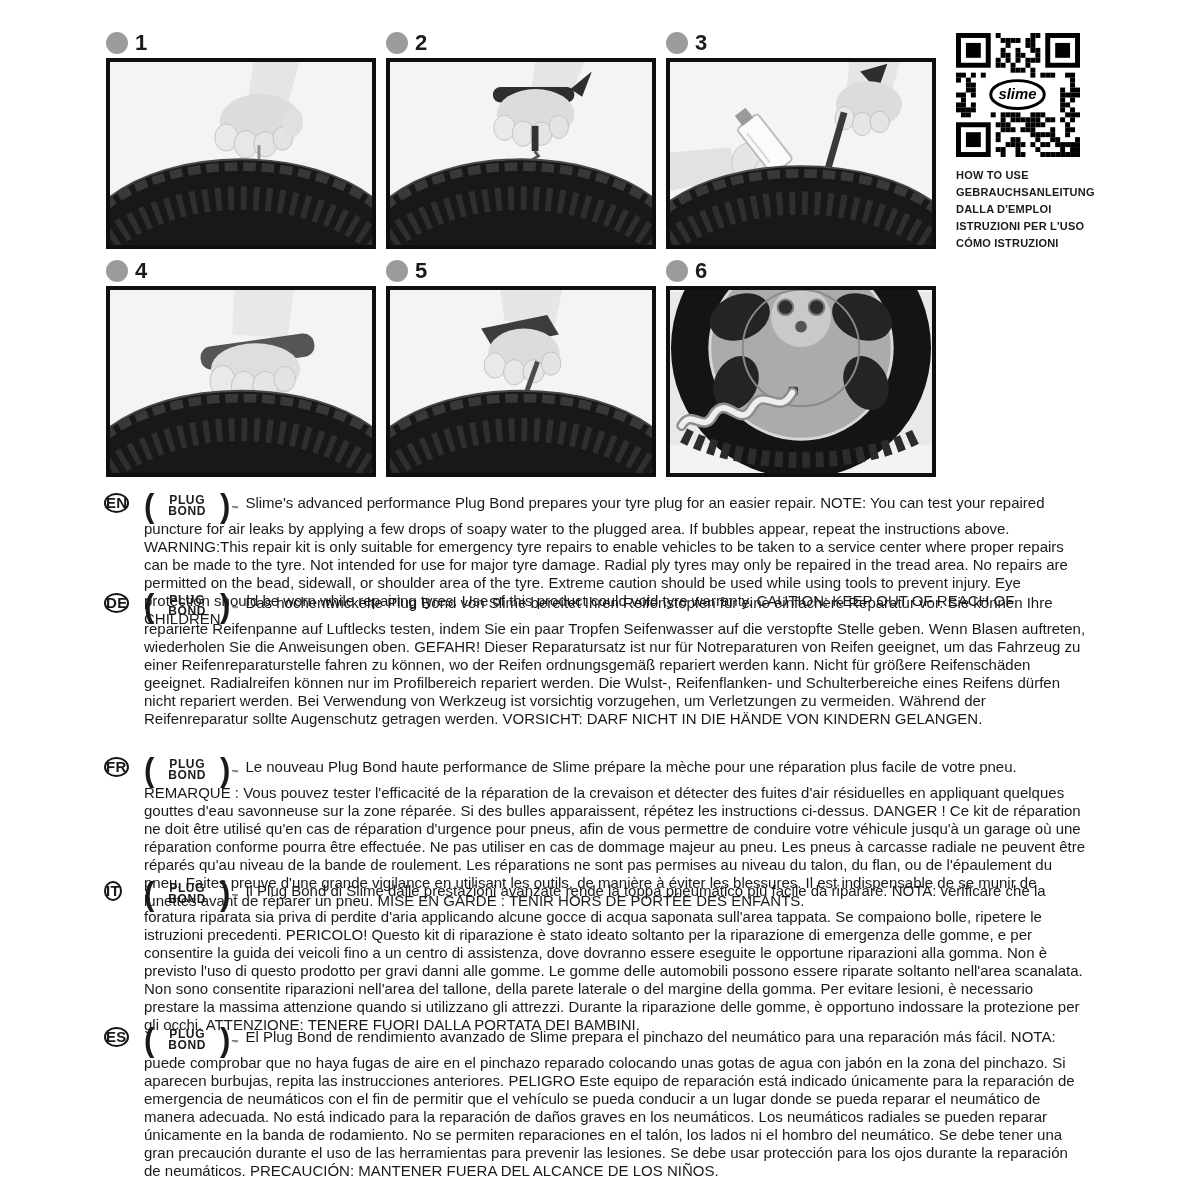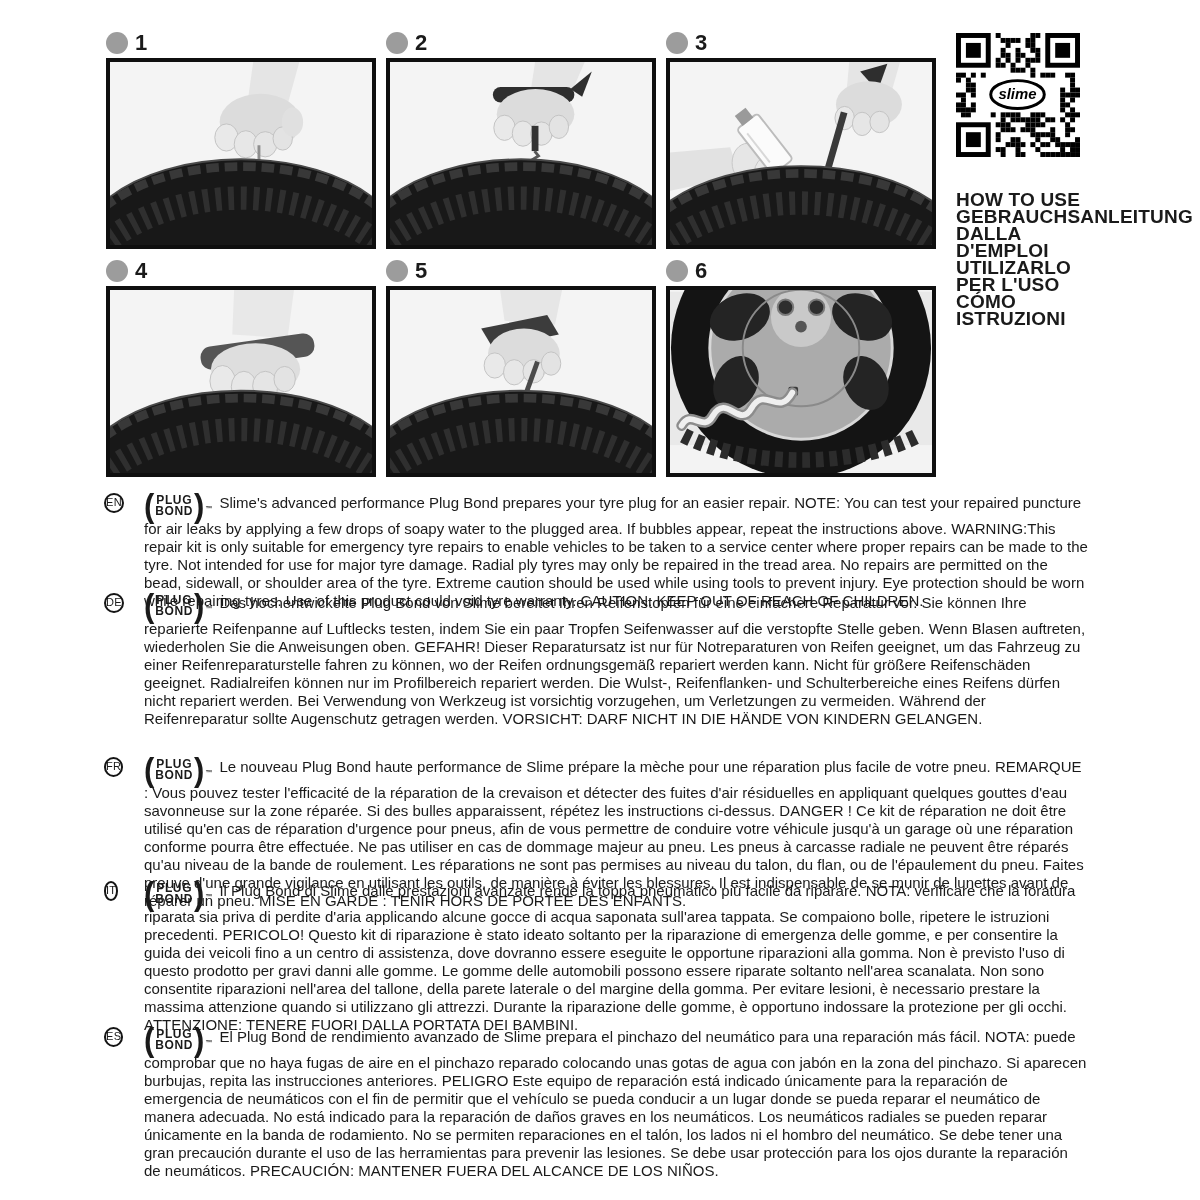--- a/index.html
+++ b/index.html
@@ -10,32 +10,32 @@
   .panel{position:absolute;width:270px;}
   .phead{display:flex;align-items:center;gap:7px;height:26px;margin-bottom:2px;}
   .pnum-circle{width:22px;height:22px;border-radius:50%;background:#9c9c9c;flex:0 0 auto;}
   .pnum{font-size:22px;font-weight:bold;line-height:22px;}
   .pbox{width:270px;height:191px;border:4px solid #0f0f0f;box-sizing:border-box;background:#f4f4f4;}
   .pbox svg{display:block;width:100%;height:100%;}
 
   
   .qrblock{position:absolute;left:956px;top:33px;width:150px;}
   .qrblock svg{display:block;}
-  .qr-labels{margin-top:34px;font-weight:bold;font-size:19px;line-height:17px;letter-spacing:.2px;}
+  .qr-labels{margin-top:10px;font-weight:bold;font-size:11px;line-height:17px;letter-spacing:.2px;}
 
   
   .lang-section{position:absolute;left:104px;width:984px;padding-left:40px;box-sizing:border-box;}
   .lang-para{margin:0;font-size:15px;line-height:18px;text-align:left;}
   .b{font-weight:normal;}
   .lang-badge{position:absolute;left:0;top:1px;border:2px solid #141414;border-radius:50%;
-              padding:0 0;height:16px;line-height:15px;font-weight:normal;font-size:11px;
+              padding:0 0;height:16px;line-height:15px;font-weight:bold;font-size:15px;
               display:inline-block;letter-spacing:.3px;}
   .plugbond-logo{display:inline-flex;align-items:center;margin-right:7px;vertical-align:-8px;height:28px;}
   .pb-paren{font-size:31px;font-weight:bold;line-height:26px;transform:scaleY(1.08);}
-  .pb-stack{display:inline-flex;flex-direction:column;align-items:center;margin:0 1px;}
+  .pb-stack{display:inline-flex;flex-direction:column;align-items:center;margin:0 14px;}
   .pb-line{font-size:12px;font-weight:bold;line-height:11px;letter-spacing:.6px;}
   .pb-tm{font-size:7px;font-weight:bold;align-self:flex-end;margin-left:1px;margin-bottom:2px;}
 </style>
 </head>
 <body>
 
 <div class="sheet">
 
   <div class="panel" style="left:106px;top:30px;">
     <div class="phead">
@@ -371,21 +371,21 @@
         <rect x="0" y="90" width="35" height="35" fill="#000"></rect>
         <rect x="5" y="95" width="25" height="25" fill="#fff"></rect>
         <rect x="10" y="100" width="15" height="15" fill="#000"></rect>
         <ellipse cx="62" cy="62" rx="27" ry="14" fill="#fff" stroke="#000" stroke-width="3"></ellipse>
         <text x="62" y="67" text-anchor="middle" font-family="&quot;Liberation Sans&quot;,sans-serif" font-size="15" font-weight="bold" font-style="italic">slime</text>
       </svg>
     <div class="qr-labels">
       <div>HOW TO USE</div>
       <div>GEBRAUCHSANLEITUNG</div>
       <div>DALLA D'EMPLOI</div>
-      <div>UTILIZARLO PER L'USO</div>
+      <div>ISTRUZIONI PER L'USO</div>
       <div>CÓMO ISTRUZIONI</div>
     </div>
   </div>
 
   <div class="lang-section" style="top:492px;">
     <span class="lang-badge">EN</span>
     <p class="lang-para">
       <span class="plugbond-logo">
           <span class="pb-paren">(</span>
           <span class="pb-stack">

